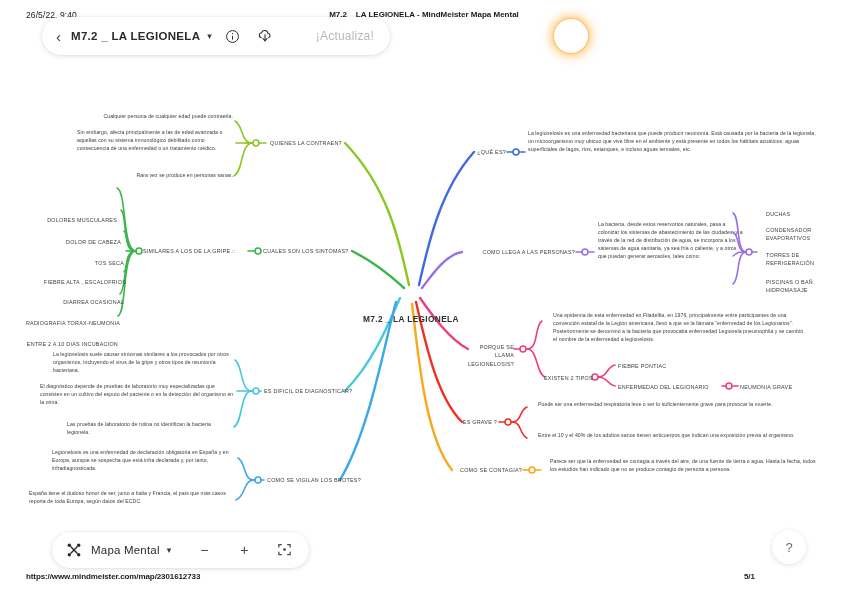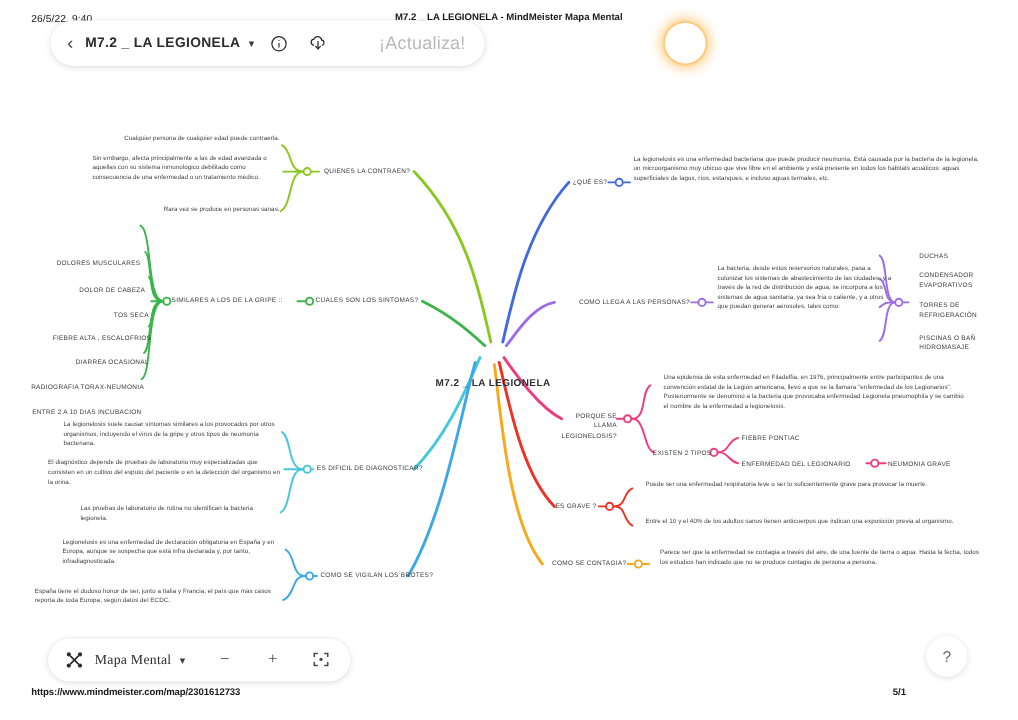--- a/index.html
+++ b/index.html
@@ -31,35 +31,35 @@
     position:absolute;background:#fff;border-radius:24px;
     box-shadow:0 1px 5px rgba(0,0,0,.13), 0 0 0 .5px rgba(0,0,0,.03);
     display:flex;align-items:center;height:38px;
   }
   .pill-left{left:42px;top:5px;padding:0 16px 0 14px;}
   .pill-right{left:592px;top:5px;padding:0 6px 0 14px;}
   .chev-back{font-size:15px;color:#3a3a3a;margin-right:10px;line-height:1;}
   .doc-title{font-size:11.5px;font-weight:bold;color:#2b2b2b;letter-spacing:.3px;white-space:nowrap;}
   .caret{font-size:9px;color:#3a3a3a;margin-left:7px;}
   .icon-btn{width:22px;height:22px;margin-left:10px;display:flex;align-items:center;justify-content:center;color:#2b2b2b;}
-  .update-txt{font-size:15px;color:#b9b9b9;margin-left:40px;white-space:nowrap;letter-spacing:.2px;}
+  .update-txt{font-size:12px;color:#b9b9b9;margin-left:40px;white-space:nowrap;letter-spacing:.2px;}
   .glow{
     position:absolute;left:554px;top:7px;width:34px;height:34px;border-radius:50%;
     background:#fff;
     box-shadow:0 0 10px 4px rgba(255,170,40,.55), 0 0 2px 1px rgba(255,190,90,.8);
   }
   .invite-txt{font-size:10.5px;color:#9a9a9a;margin-left:28px;margin-right:10px;}
   .avatar-dashed{
     width:26px;height:26px;border-radius:50%;
     border:2px dashed #b9dcf5;margin-right:2px;
   }
 
   
   .botbar{position:absolute;bottom:26px;left:0;width:848px;height:44px;}
-  .pill-bottom{left:40px;top:2px;padding:0 16px 0 14px;height:36px;font-family:Liberation Serif, serif;}
+  .pill-bottom{left:52px;top:2px;padding:0 16px 0 14px;height:36px;}
   .mm-label{font-size:11.5px;color:#2b2b2b;margin-left:9px;letter-spacing:.2px;}
   .zoom-btn{font-size:14px;color:#4a4a4a;margin-left:26px;width:14px;text-align:center;}
   .fit-btn{margin-left:26px;width:16px;height:16px;color:#4a4a4a;}
   .help-btn{
     position:absolute;right:42px;top:0;width:34px;height:34px;border-radius:50%;
     background:#fff;box-shadow:0 1px 5px rgba(0,0,0,.13);
     display:flex;align-items:center;justify-content:center;
     font-size:13px;color:#6b6b6b;
   }
 

